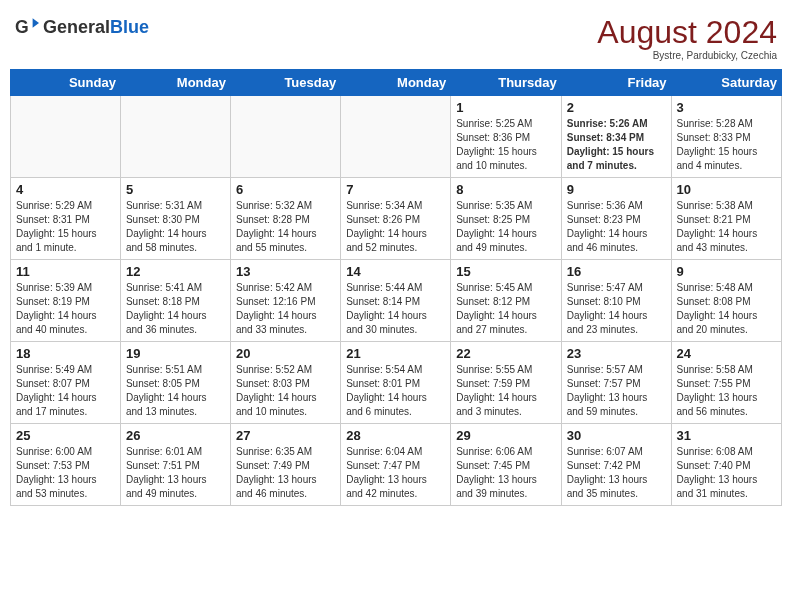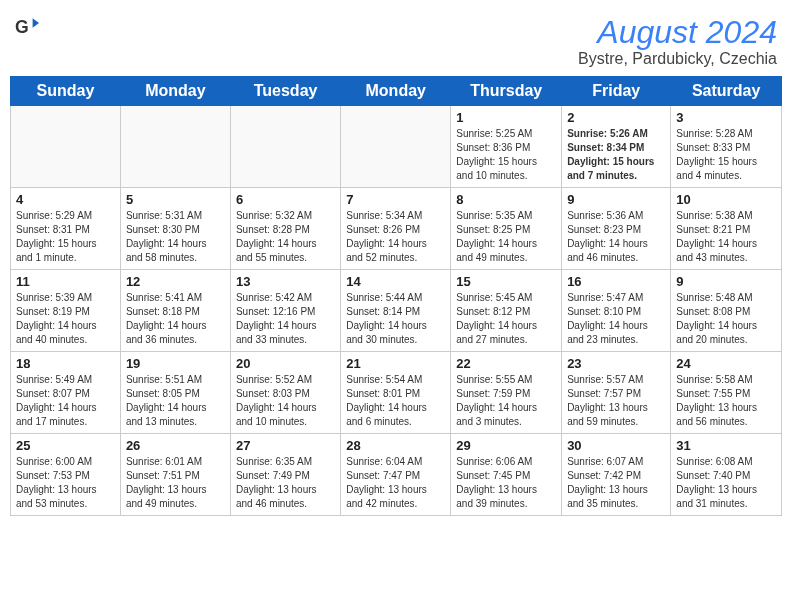--- a/index.html
+++ b/index.html
@@ -35,40 +35,39 @@
     .logo-icon {
       width: 24px;
       height: 24px;
     }
     .title-area {
       text-align: right;
     }
     .month-title {
       font-size: 32px;
       font-weight: normal;
-      color: #3b82f6;
+      color: #7f1d1d;
       line-height: 1.1;
-      font-style: italic;
     }
     .subtitle {
-      font-size: 16px;
+      font-size: 10px;
       color: #444;
     }
     .calendar {
       width: 100%;
       border-collapse: collapse;
       border: 1px solid #ccc;
     }
     .calendar th {
       background-color: #1565c0;
       color: #fff;
-      font-size: 16px;
+      font-size: 13px;
       font-weight: bold;
       padding: 5px 4px;
-      text-align: center;
+      text-align: right;
       border: 1px solid #1565c0;
     }
     .calendar td {
       border: 1px solid #ccc;
       vertical-align: top;
       padding: 4px 5px;
       font-size: 10px;
       color: #333;
       width: 113px;
       min-height: 80px;
@@ -93,20 +92,23 @@
   </style>
 </head>
 <body>
 
 <div class="header">
   <div class="logo">
     <svg class="logo-icon" viewBox="0 0 30 30" xmlns="http://www.w3.org/2000/svg">
       <text x="0" y="22" font-size="22" font-weight="bold" fill="#333">G</text>
       <polygon points="22,4 30,10 22,16" fill="#1565c0"></polygon>
     </svg>
+    <div>
+      <span class="logo-text-general">General</span><span class="logo-text-blue">Blue</span>
+    </div>
   </div>
   <div class="title-area">
     <div class="month-title">August 2024</div>
     <div class="subtitle">Bystre, Pardubicky, Czechia</div>
   </div>
 </div>
 
 <table class="calendar">
   <thead>
     <tr>

